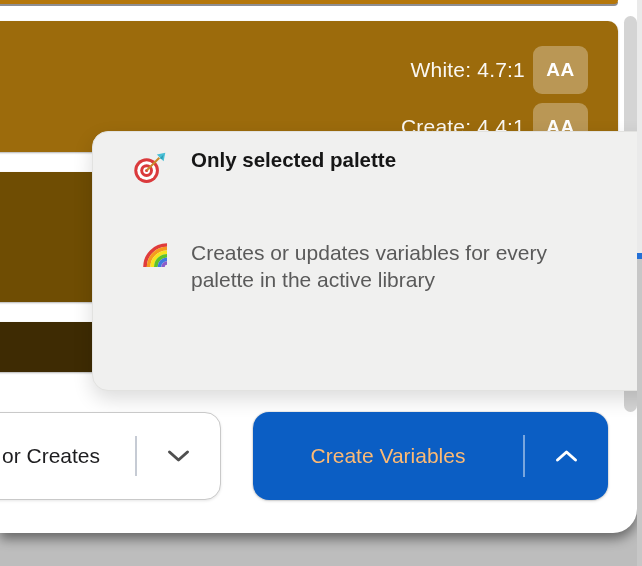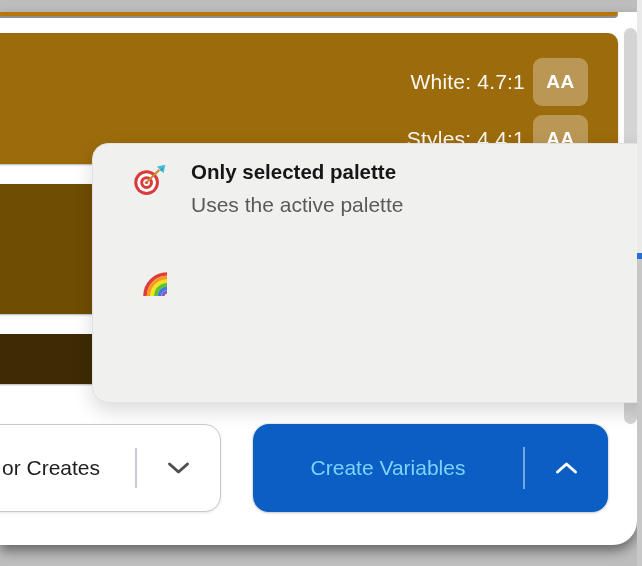--- a/index.html
+++ b/index.html
@@ -5,21 +5,21 @@
   * { margin:0; padding:0; box-sizing:border-box; }
   html,body { width:642px; height:566px; overflow:hidden; }
   body {
     font-family:"Liberation Sans", sans-serif;
     background:#BDBDBD;
     position:relative;
   }
 
   
   .window {
-    position:absolute; left:0; top:12px;
+    position:absolute; left:0; top:0;
     width:637px; height:533px;
     background:#FFFFFF;
     border-bottom-right-radius:24px;
     box-shadow:0 6px 12px rgba(0,0,0,0.45);
   }
 
   
   .edge-strip { position:absolute; left:637px; top:0; width:5px; height:566px; }
   .edge-strip .seg-top    { position:absolute; top:0; left:0; width:5px; height:253px; background:#EAEAEA; }
   .edge-strip .seg-accent { position:absolute; top:253px; left:0; width:5px; height:6px; }
@@ -90,42 +90,42 @@
     border:1.5px solid #C9C9C9;
     box-shadow:0 1px 3px rgba(0,0,0,0.10);
     color:#1D1D1F;
   }
   .btn-styles .label-zone { width:168px; display:flex; align-items:center; justify-content:center; }
   .btn-styles .divider { width:1.5px; background:#C6CBD4; align-self:center; height:40px; }
   .btn-styles .chevron-zone { flex:1; display:flex; align-items:center; justify-content:center; }
 
   .btn-create {
     left:253px; width:355px;
-    color:#7dd3fc;
+    color:#fdba74;
     box-shadow:0 0 0 1px rgba(0,0,0,0.06), 0 1px 3px rgba(0,0,0,0.18);
   }
   .btn-create .label-zone { width:270px; display:flex; align-items:center; justify-content:center; }
   .btn-create .divider { width:1.5px; background:rgba(255,255,255,0.45); align-self:center; height:42px; }
   .btn-create .chevron-zone { flex:1; display:flex; align-items:center; justify-content:center; }
 </style>
 </head>
 <body>
 
 <div class="window">
 
   <div class="swatch swatch-sliver" style="background: rgb(181, 119, 11);"></div>
 
   <div class="swatch swatch-1" style="background: rgb(156, 107, 12);">
     <div class="contrast-stack">
       <div class="contrast-row">
         <span class="contrast-label">White: 4.7:1</span>
         <span class="aa-badge">AA</span>
       </div>
       <div class="contrast-row">
-        <span class="contrast-label">Styles: 4.4:1</span>
+        <span class="contrast-label">Create: 4.4:1</span>
         <span class="aa-badge">AA</span>
       </div>
     </div>
   </div>
 
   <div class="swatch swatch-2" style="background: rgb(111, 77, 3);"></div>
 
   <div class="swatch swatch-3" style="background: rgb(62, 43, 3);"></div>
 
   <div class="scroll-thumb" style="background: rgb(212, 212, 212);"></div>
@@ -140,36 +140,36 @@
           <circle cx="16" cy="23" r="7.5" fill="#DA3A3C"></circle>
           <circle cx="16" cy="23" r="4" fill="#FFFFFF"></circle>
           <circle cx="16" cy="23" r="1.8" fill="#DA3A3C"></circle>
           <line x1="16" y1="23" x2="31" y2="8" stroke="#C98A2E" stroke-width="2.4"></line>
           <path d="M28 4 L38 2 L36 12 Z" fill="#49BFD6"></path>
           <path d="M31.5 8.5 L36 4 L34.5 10 Z" fill="#2E9FB5"></path>
         </svg>
       </div>
       <div class="menu-text">
         <div class="menu-title">Only selected palette</div>
-        <div class="menu-desc">Uses the active palette</div>
       </div>
     </div>
 
     <div class="menu-item">
       <div class="menu-icon">
         <svg viewBox="0 0 36 28" width="36" height="28">
           <path d="M12 26 A22 22 0 0 1 34 4" stroke="#E03C3B" stroke-width="3.6" fill="none"></path>
           <path d="M15.6 26 A18.4 18.4 0 0 1 34 7.6" stroke="#F59B1E" stroke-width="3.6" fill="none"></path>
           <path d="M19.2 26 A14.8 14.8 0 0 1 34 11.2" stroke="#F7E31C" stroke-width="3.6" fill="none"></path>
           <path d="M22.8 26 A11.2 11.2 0 0 1 34 14.8" stroke="#5FC327" stroke-width="3.6" fill="none"></path>
           <path d="M26.4 26 A7.6 7.6 0 0 1 34 18.4" stroke="#3D7BE0" stroke-width="3.6" fill="none"></path>
           <path d="M30 26 A4 4 0 0 1 34 22" stroke="#8C5CC9" stroke-width="3.4" fill="none"></path>
         </svg>
       </div>
       <div class="menu-text">
+        <div class="menu-desc">Creates or updates variables for every palette in the active library</div>
       </div>
     </div>
   </div>
 
   <div class="btn btn-styles">
     <div class="label-zone">
       <span>or Creates</span>
     </div>
     <div class="divider"></div>
     <div class="chevron-zone">

